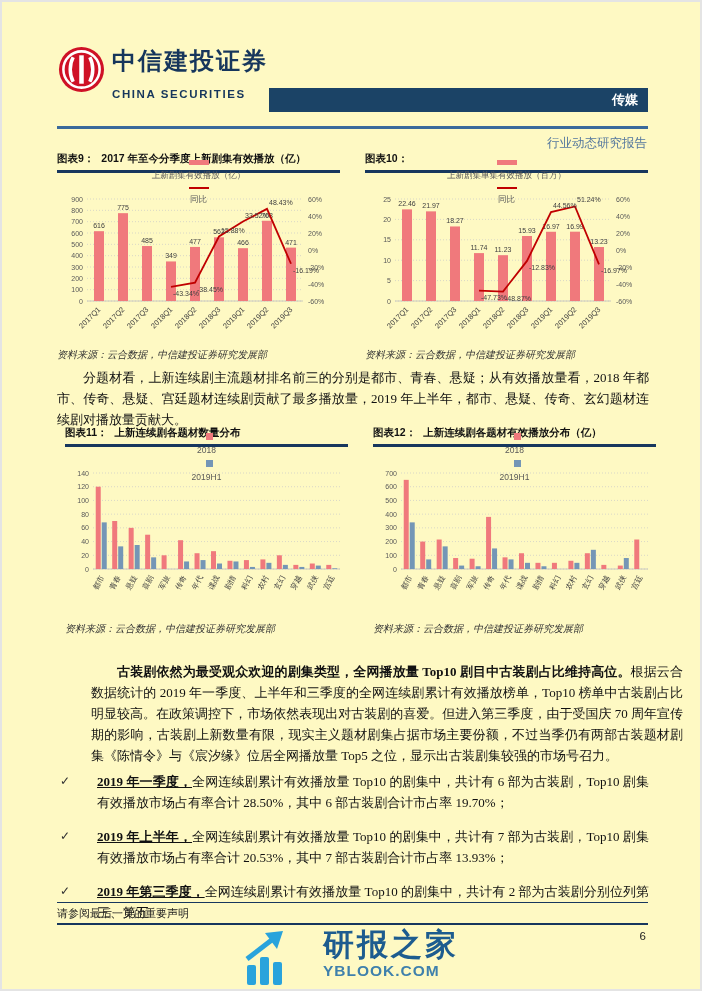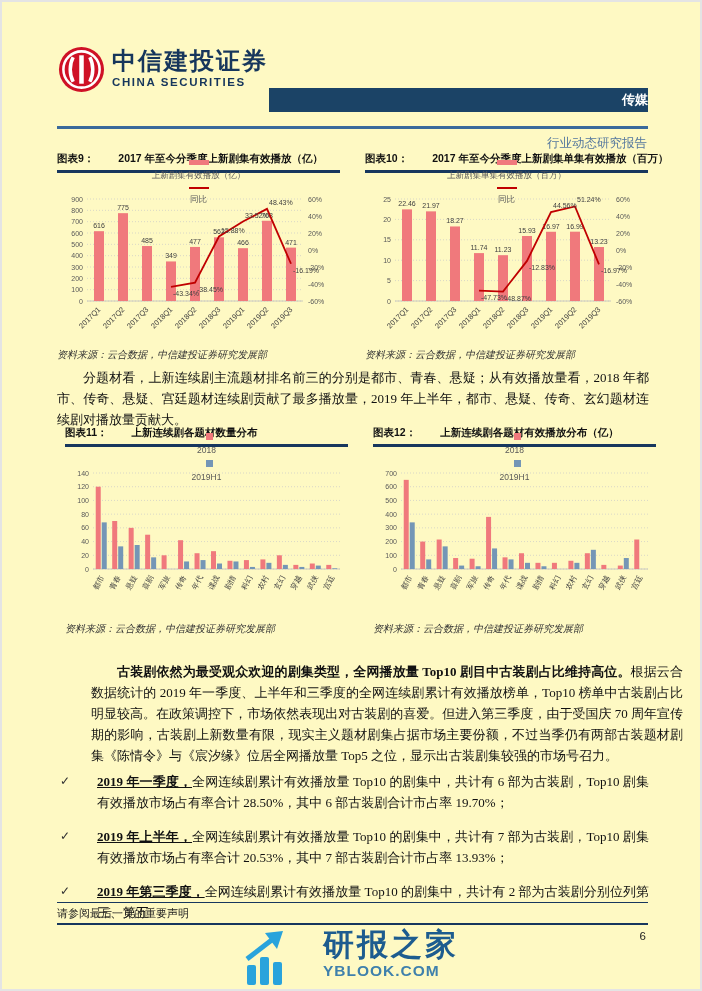--- a/index.html
+++ b/index.html
@@ -3,33 +3,33 @@
 <meta charset="utf-8">
 <style>
   html,body{margin:0;padding:0;background:#f2f2f2;}
   .page{position:relative;width:702px;height:991px;margin:0 auto;background:#fef9c3;
         font-family:"Liberation Sans",sans-serif;overflow:hidden;
         box-shadow:inset 0 0 0 2px #e4e4e4;}
   
   .logo{position:absolute;left:58px;top:46px;width:47px;height:47px;}
   .brand{position:absolute;left:112px;top:49px;line-height:1;}
   .brand-cn{font-size:24px;font-weight:bold;color:#16365c;letter-spacing:2px;}
-  .brand-en{font-size:11.5px;font-weight:bold;color:#16365c;letter-spacing:1.6px;margin-top:4px;}
+  .brand-en{font-size:11.5px;font-weight:bold;color:#16365c;letter-spacing:1.6px;margin-top:16px;}
   .cat-bar{position:absolute;left:269px;top:88px;width:379px;height:24px;background:#1b4366;
-           display:flex;align-items:center;justify-content:flex-end;padding-right:0;
+           display:flex;align-items:center;justify-content:flex-end;padding-right:10px;
            box-sizing:border-box;}
   .cat-bar span{color:#fff;font-size:13px;font-weight:bold;}
   .head-rule{position:absolute;left:57px;top:126px;width:591px;height:3px;background:#3a6a9b;}
   .report-type{position:absolute;right:55px;top:135px;font-family:Liberation Sans, sans-serif;
                color:#54779e;font-size:12.5px;text-align:right;}
   
   .figrow{position:absolute;left:57px;width:591px;display:flex;justify-content:space-between;}
   #figrow1{top:152px;} #figrow2{top:426px;margin-left:8px;}
   .panel{width:283px;}
-  .fig-head{display:flex;gap:24px;font-size:10.5px;font-weight:bold;color:#111;
+  .fig-head{display:flex;gap:7px;font-size:10.5px;font-weight:bold;color:#111;
             padding-bottom:4px;white-space:nowrap;}
   .fig-rule{height:2.5px;background:#17375e;margin-bottom:3px;}
   .legend{display:flex;justify-content:center;align-items:center;gap:5px;font-size:8.5px;
           color:#595959;height:15px;flex-direction:column;}
   .sw-bar{width:20px;height:5px;flex:none;}
   .sw-line{width:20px;height:2px;flex:none;}
   .sw-sq{width:7px;height:7px;flex:none;margin-left:6px;}
   svg.chart{display:block;}
   svg.chart text{font-family:"Liberation Sans",sans-serif;}
   .source{font-family:"Liberation Serif",serif;font-style:italic;font-size:10px;color:#333;
@@ -155,21 +155,20 @@
           <text x="164" y="119" text-anchor="end" font-size="7.5" fill="#404040" transform="rotate(-45 164 119)">2018Q3</text>
           <text x="188" y="119" text-anchor="end" font-size="7.5" fill="#404040" transform="rotate(-45 188 119)">2019Q1</text>
           <text x="212" y="119" text-anchor="end" font-size="7.5" fill="#404040" transform="rotate(-45 212 119)">2019Q2</text>
           <text x="236" y="119" text-anchor="end" font-size="7.5" fill="#404040" transform="rotate(-45 236 119)">2019Q3</text>
         </svg>
       <div class="source">资料来源：云合数据，中信建投证券研究发展部</div>
     </div>
     <div class="panel">
       <div class="fig-head">
         <span>图表10：</span>
-        <span>2017 年至今分季度上新剧集单集有效播放（百万）</span>
       </div>
       <div class="fig-rule"></div>
       <div class="legend">
         <span class="sw-bar" style="background: rgb(240, 121, 124);"></span>
         <span>上新剧集单集有效播放（百万）</span>
         <span class="sw-line" style="background: rgb(192, 0, 0);"></span>
         <span>同比</span>
       </div>
       <svg class="chart" id="csvg1" width="283" height="150">
           <line x1="30" x2="246" y1="110" y2="110" stroke="#c9c9c9" stroke-width="0.7" stroke-dasharray="1 2"></line>

